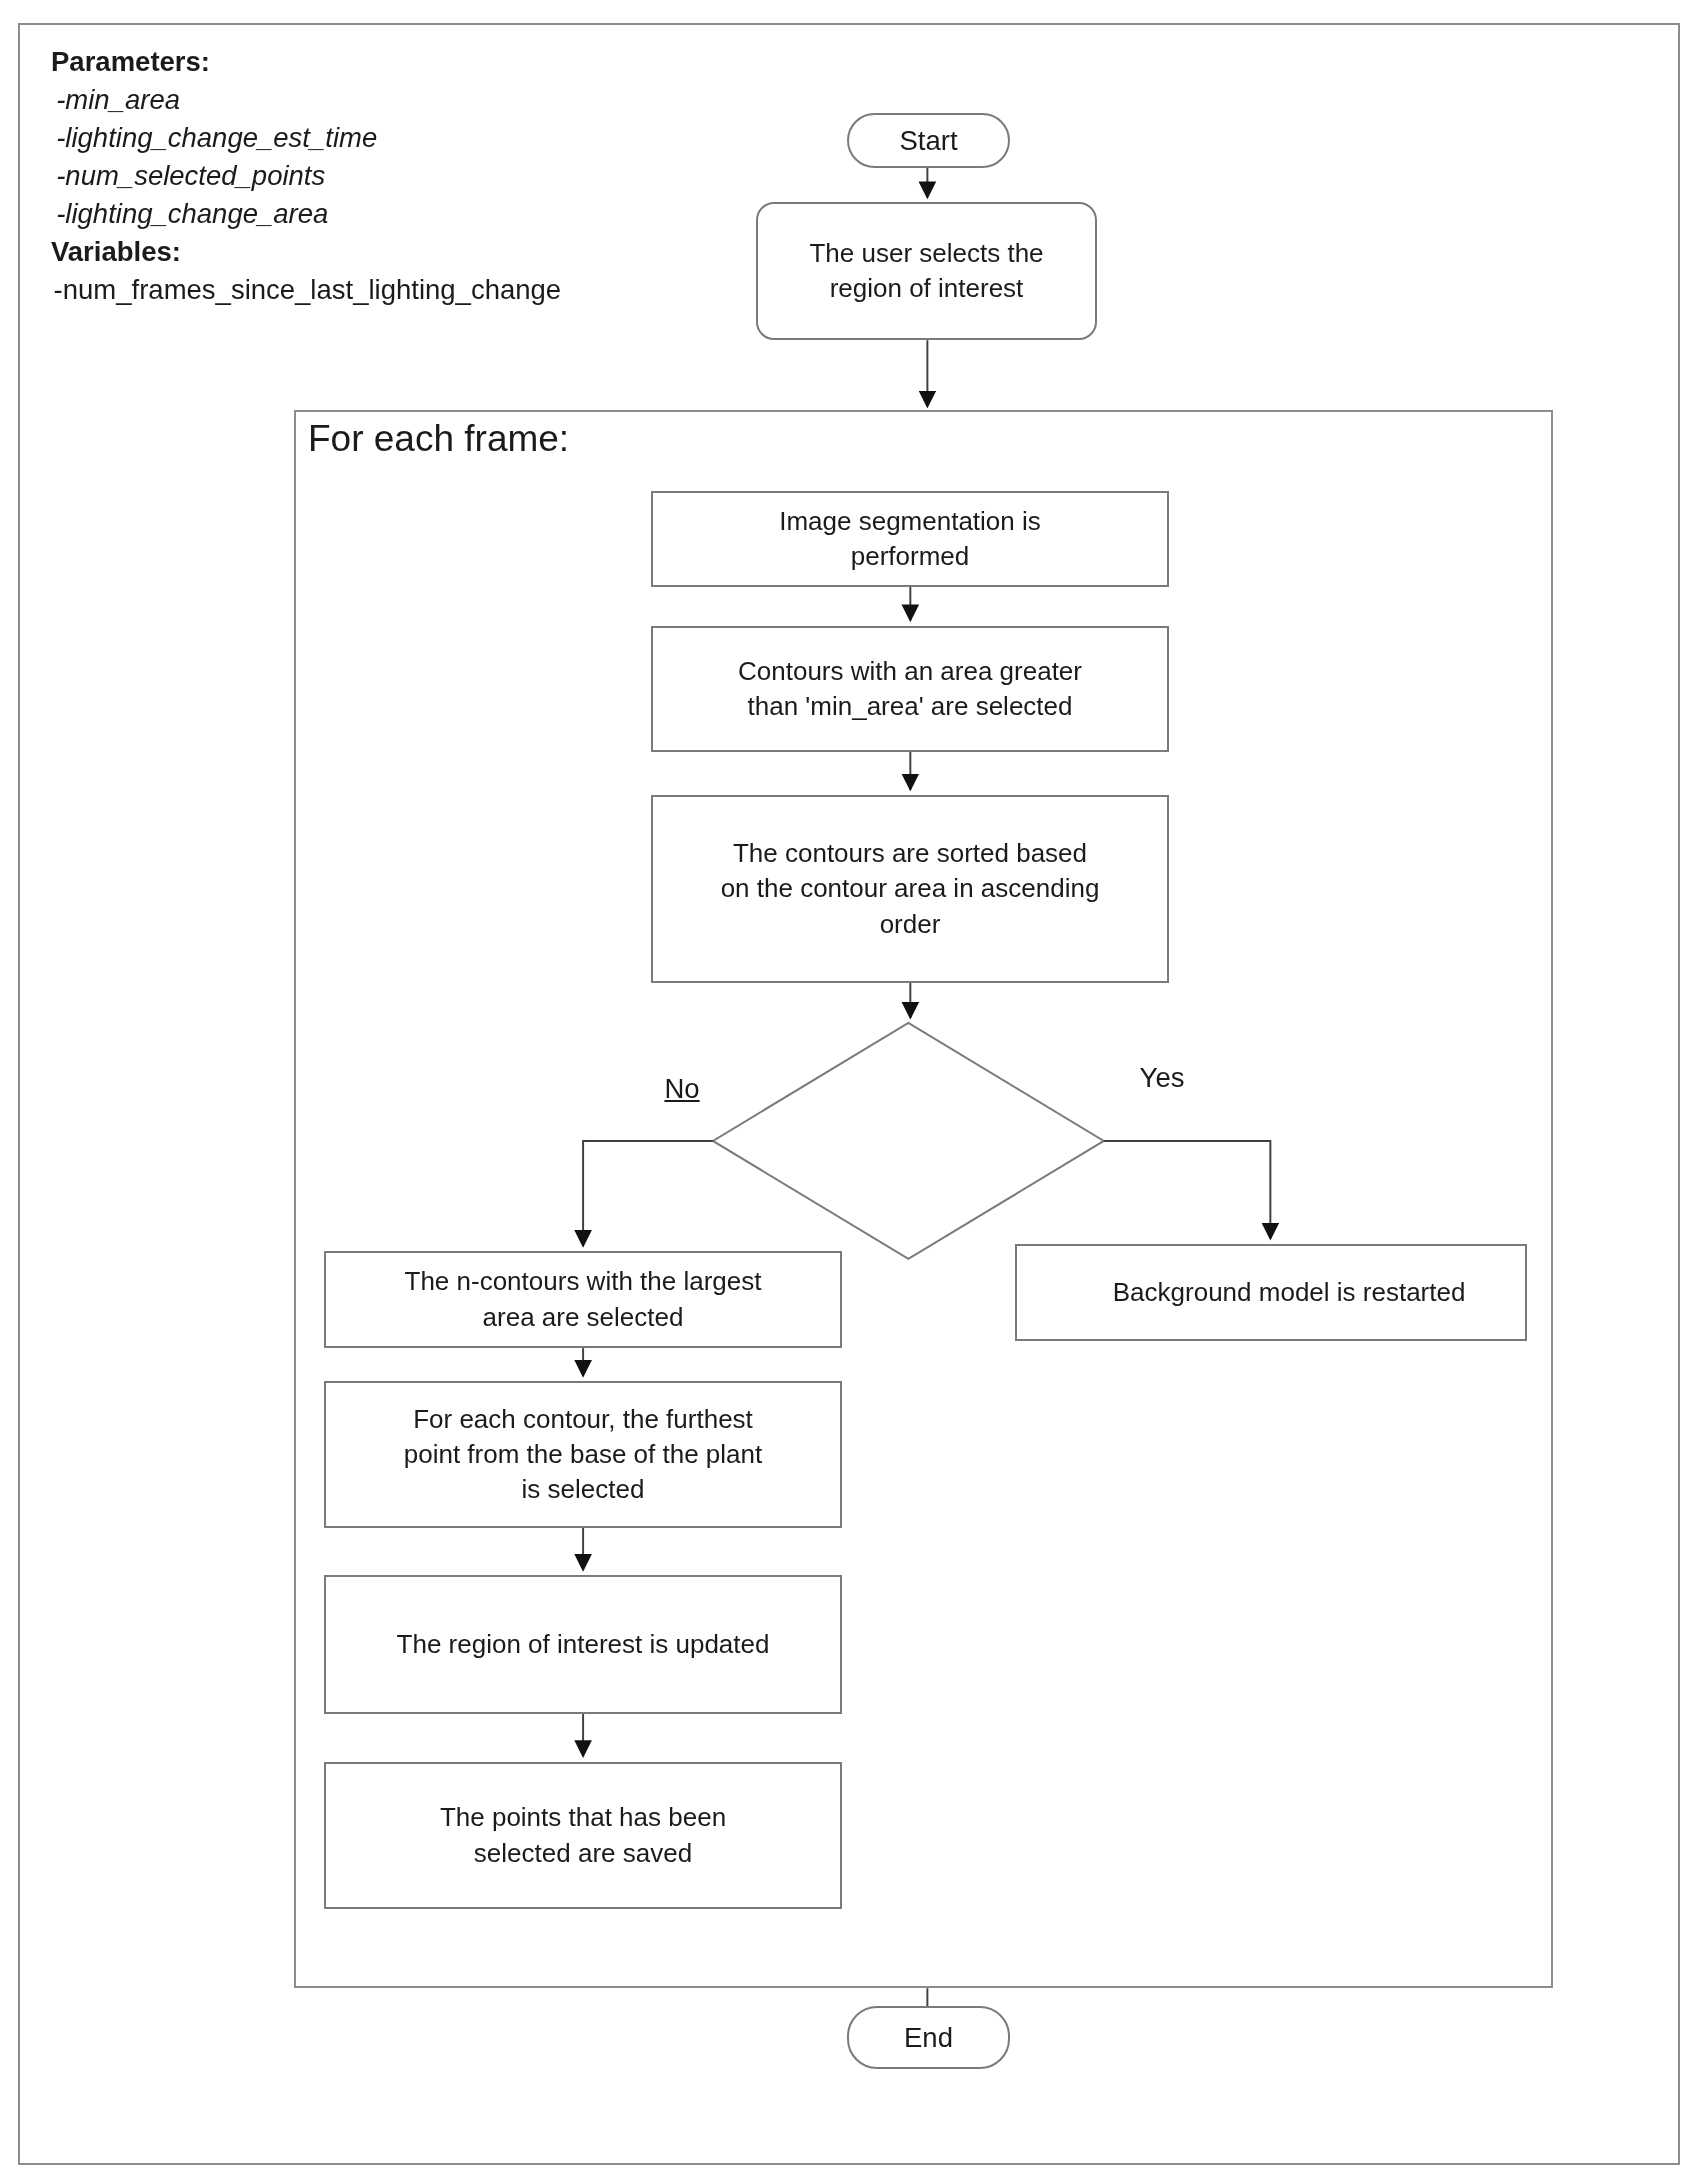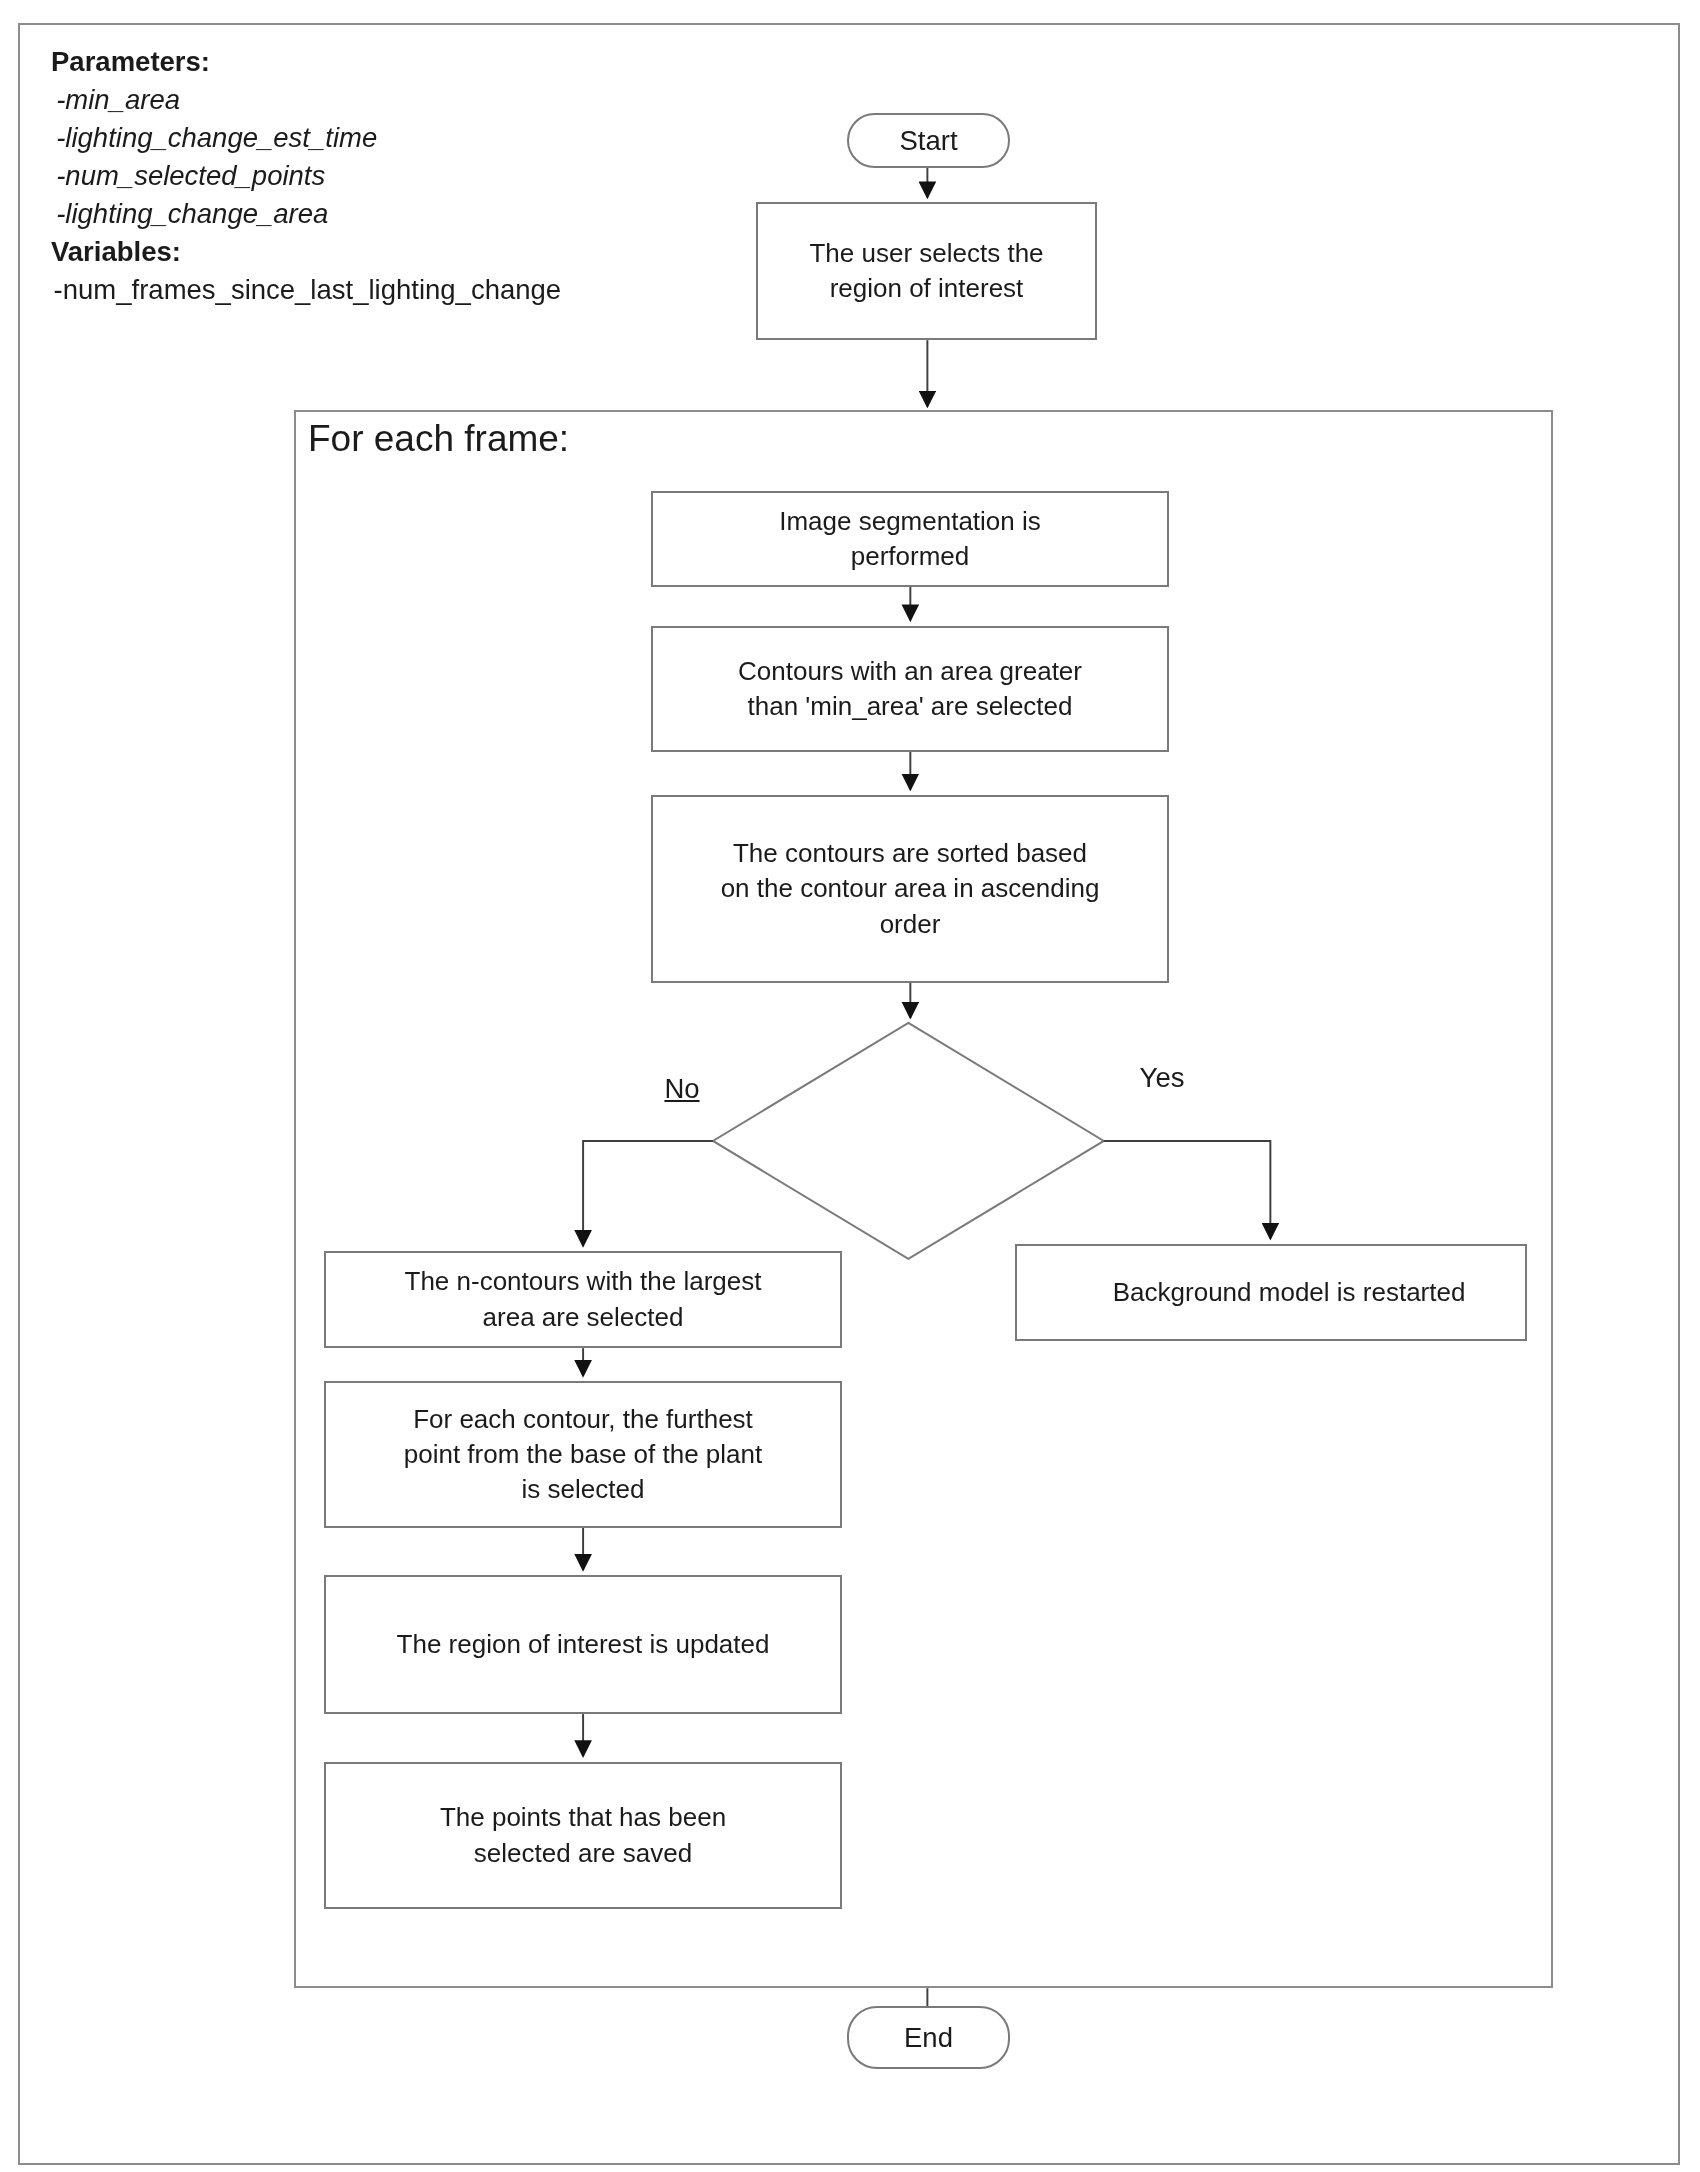--- a/index.html
+++ b/index.html
@@ -58,21 +58,21 @@
       <path d="M889 2600 V2664" marker-end="url(#arrow)"></path>
       <path d="M1414 3018 V3094" marker-end="url(#arrow)"></path>
     </g>
   </svg>
 
   <div class="loop-container"></div>
   <div class="loop-label">For each frame:</div>
 
   <div class="node pill" style="left:847px;top:104px;width:163px;height:55px;">Start</div>
 
-  <div class="node" style="left:756px;top:193px;width:341px;height:138px;">The user selects the
+  <div class="node" style="left:756px;top:193px;width:341px;height:138px;border-radius:18px;">The user selects the
 region of interest</div>
 
   <div class="node" style="left:651px;top:482px;width:518px;height:96px;">Image segmentation is
 performed</div>
 
   <div class="node" style="left:651px;top:617px;width:518px;height:126px;">Contours with an area greater
 than 'min_area' are selected</div>
 
   <div class="node" style="left:651px;top:786px;width:518px;height:188px;">The contours are sorted based
 on the contour area in ascending

